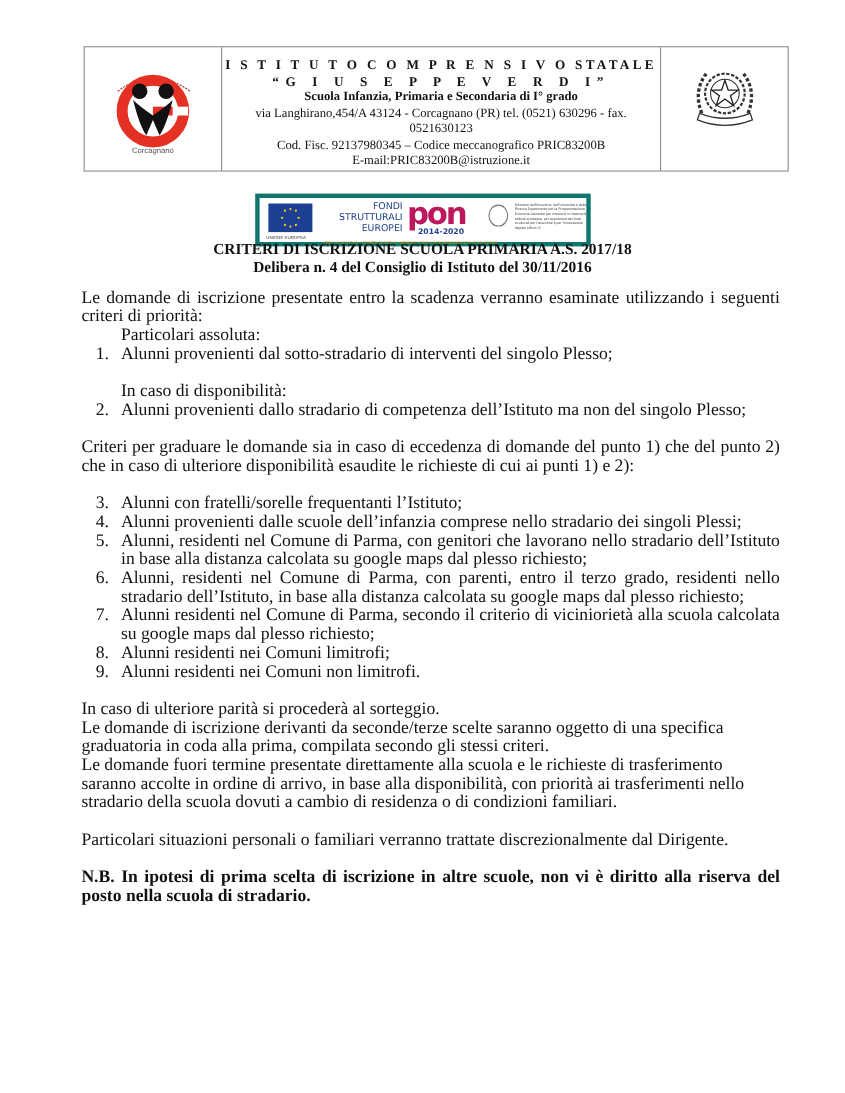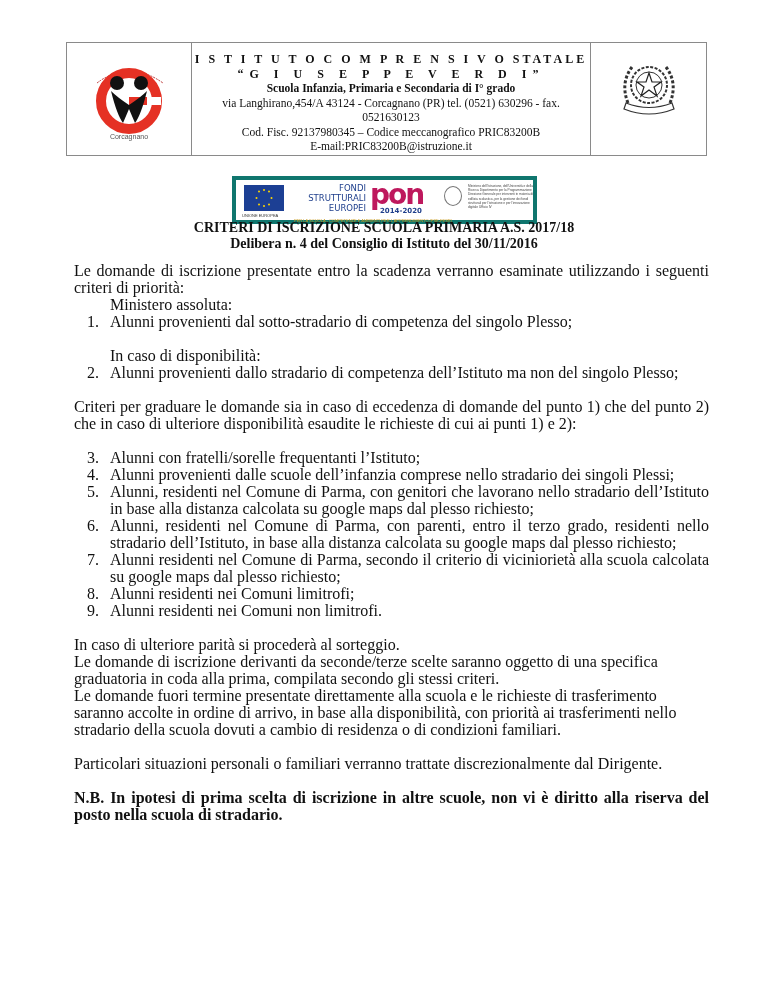--- a/index.html
+++ b/index.html
@@ -1,18 +1,18 @@
 <!DOCTYPE html>
 <html><head>
 <meta charset="utf-8">
 <style>
   html, body { margin:0; padding:0; background:#ffffff; }
   body { width:768px; height:994px; position:relative; overflow:hidden;
          font-family:"Liberation Serif", "DejaVu Serif", serif; color:#111; }
-  .header-box { position:absolute; left:66px; top:42px; width:641px; height:114px;
+  .header-box { position:absolute; left:76px; top:42px; width:641px; height:114px;
                 border:1px solid #8a8a8a; display:flex; box-sizing:border-box; }
   .hb-left { width:124px; border-right:1px solid #8a8a8a; display:flex; align-items:center; justify-content:center; }
   .hb-center { flex:1; text-align:center; padding-top:9px; line-height:14.5px; font-size:12.5px; }
   .hb-right { width:116px; border-left:1px solid #8a8a8a; display:flex; align-items:flex-start; justify-content:center; padding-top:14px; box-sizing:border-box; }
   .hb-title1 { font-weight:bold; letter-spacing:3px; font-size:12px; }
   .hb-title2 { font-weight:bold; letter-spacing:6px; font-size:12px;text-align:center; }
   .hb-sub { font-weight:bold; font-size:11.5px; }
   .hb-line { font-size:11.5px; }
 
   .banner { position:absolute; left:232px; top:156px; width:305px; height:48px;
@@ -102,24 +102,24 @@
   <div class="foot">PER LA SCUOLA - COMPETENZE E AMBIENTI PER L'APPRENDIMENTO (FSE-FESR)</div>
 </div>
 
 <div class="title">
   <div>CRITERI DI ISCRIZIONE SCUOLA PRIMARIA A.S. 2017/18</div>
   <div>Delibera n. 4 del Consiglio di Istituto del 30/11/2016</div>
 </div>
 
 <div class="content">
   <p class="j">Le domande di iscrizione presentate entro la scadenza verranno esaminate utilizzando  i seguenti criteri di priorità:</p>
-  <p class="indent">Ministero assoluta:</p>
+  <p class="indent">Particolari assoluta:</p>
   <div class="li">
     <span class="num">1.</span>
-    <span class="txt">Alunni provenienti dal sotto-stradario di competenza del singolo Plesso;</span>
+    <span class="txt">Alunni provenienti dal sotto-stradario di interventi del singolo Plesso;</span>
   </div>
   <div class="gap"></div>
   <p class="indent">In caso di disponibilità:</p>
   <div class="li">
     <span class="num">2.</span>
     <span class="txt">Alunni provenienti dallo stradario di competenza dell’Istituto ma non del singolo Plesso;</span>
   </div>
   <div class="gap"></div>
   <p class="j">Criteri per graduare le domande sia in caso di eccedenza di domande del punto 1) che del punto 2) che in caso di ulteriore disponibilità esaudite le richieste di cui ai punti 1) e 2):</p>
   <div class="gap"></div>

